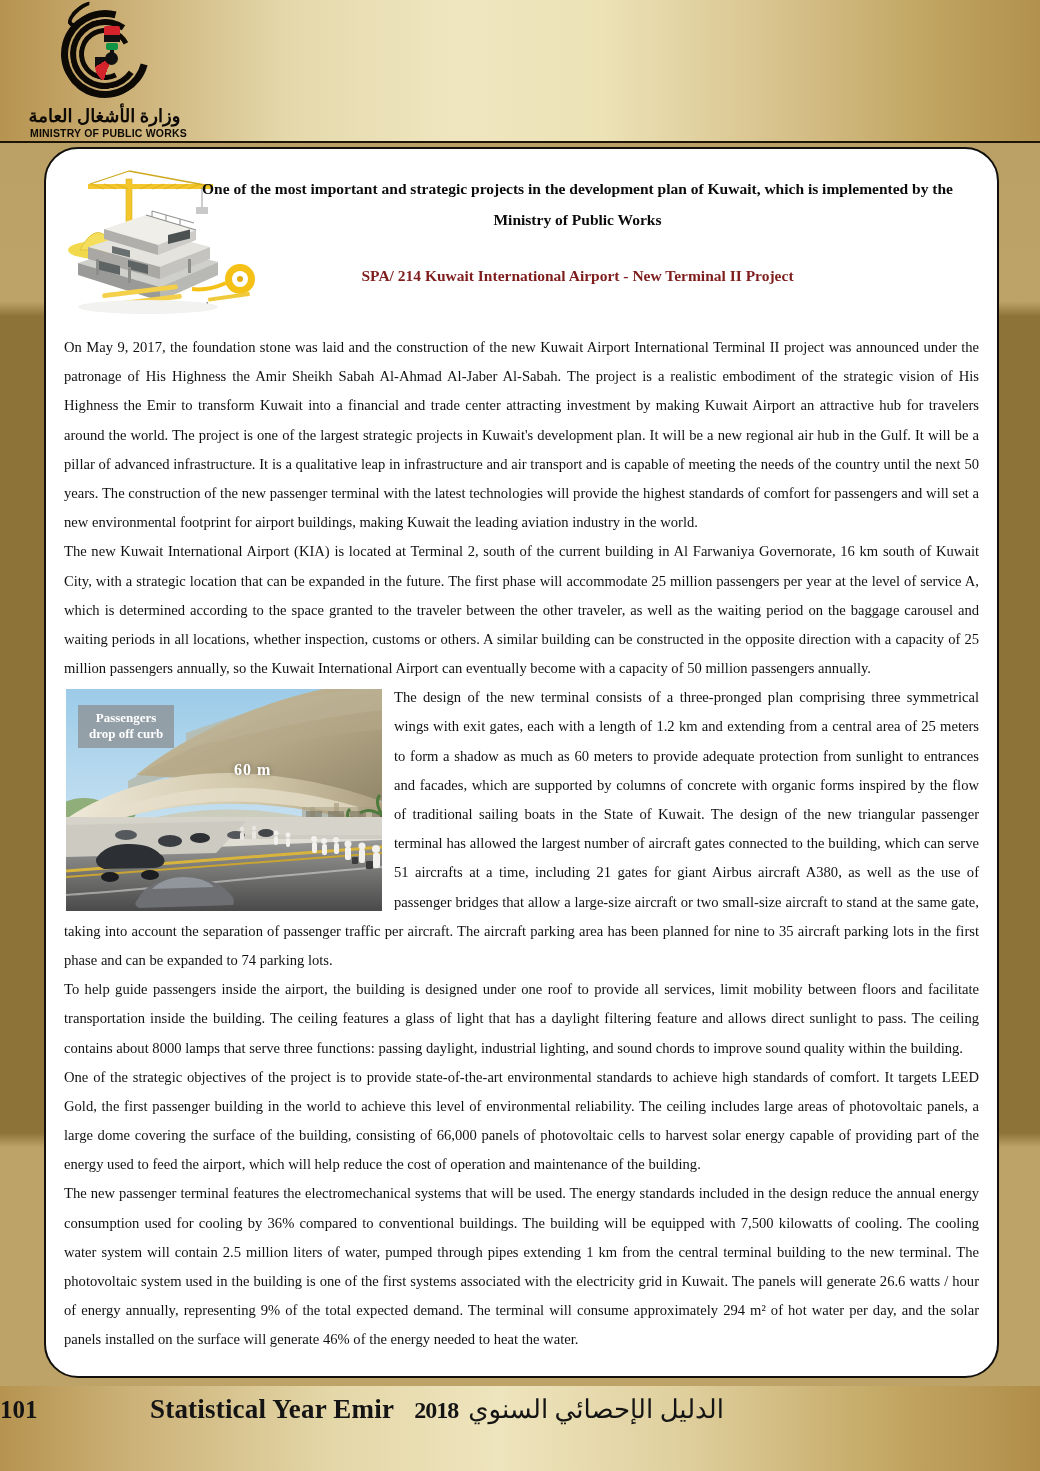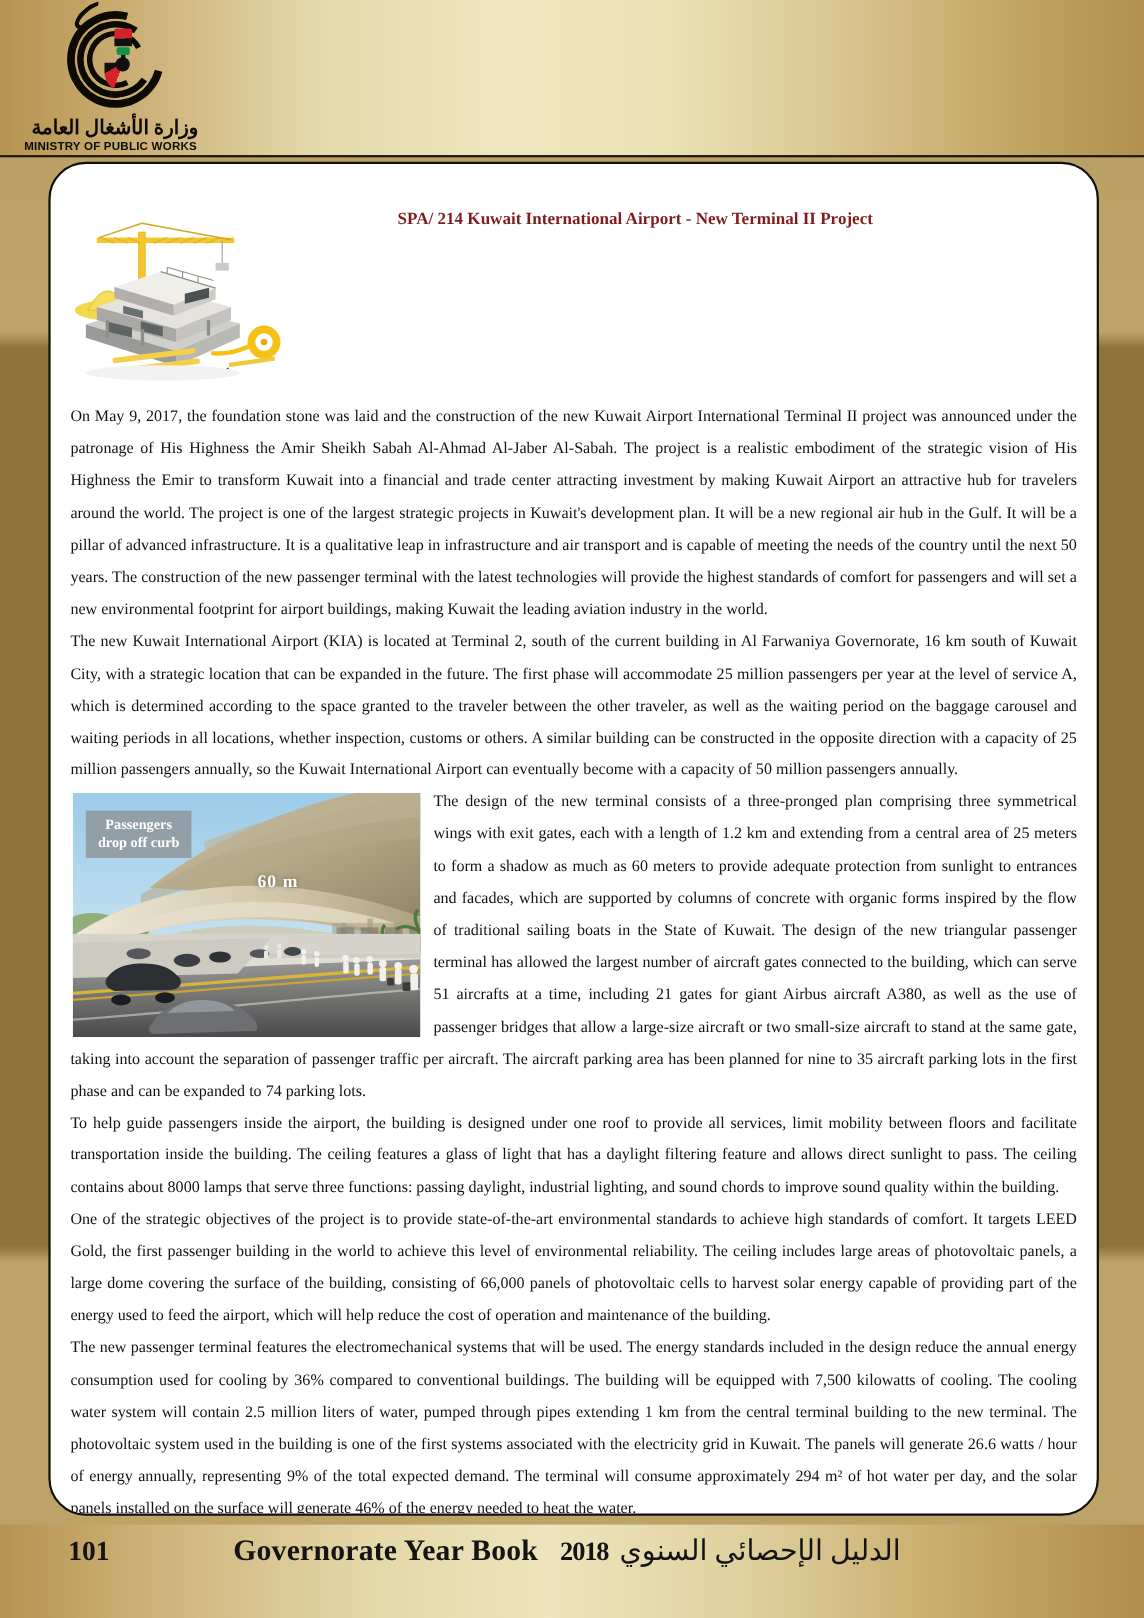--- a/index.html
+++ b/index.html
@@ -100,21 +100,21 @@
   .logo-ar {
     text-align: center;
     font-size: 18px;
     font-weight: 700;
     color: #0d0a05;
     direction: rtl;
     letter-spacing: 1px;
     margin-top: 1px;
   }
   .logo-en {
-    text-align: left;
+    text-align: right;
     font-family: "Liberation Sans", sans-serif;
     font-size: 10.5px;
     font-weight: 700;
     color: #0d0a05;
     letter-spacing: 0.2px;
   }
 
   .header-titles {
     position: absolute;
     left: 190px;
@@ -251,21 +251,20 @@
     height: 85px;
     z-index: 5;
     background: linear-gradient(to right,
       #b6934f 0%, #cbb076 12%, #e4d7a8 32%,
       #eee4bd 48%, #dfcf9d 66%, #c3a662 86%, #b08e4a 100%);
   }
   .footer-row {
     display: flex;
     align-items: baseline;
     height: 100%;
-    padding-left: 62px;
     padding-top: 8px;
   }
   .page-num {
     font-size: 25px;
     font-weight: 700;
     color: #141414;
     width: 150px;
   }
   .footer-en {
     font-size: 27px;
@@ -379,20 +378,21 @@
           <rect x="140" y="128" width="42" height="4" rx="1" fill="#f0c93a" transform="rotate(-8 160 130)"></rect>
           <polygon points="139,132 132,136 140,137" fill="#333" transform="rotate(-8 160 130)"></polygon>
 
           <rect x="34" y="122" width="76" height="5" rx="2" fill="#f3cf4a" transform="rotate(-7 70 124)"></rect>
           <rect x="44" y="132" width="70" height="5" rx="2" fill="#f3cf4a" transform="rotate(-7 70 134)"></rect>
 
           <ellipse cx="80" cy="140" rx="70" ry="7" fill="#f2f2f0"></ellipse>
         </svg>
       </div>
 
+      <div class="intro-text">One of the most important and strategic projects in the development plan of Kuwait, which is implemented by the Ministry of Public Works</div>
       <div class="project-title">SPA/ 214 Kuwait International Airport - New Terminal II Project</div>
     </div>
 
     <div class="body-text">
       <p>On May 9, 2017, the foundation stone was laid and the construction of the new Kuwait Airport International Terminal II project was announced under the patronage of His Highness the Amir Sheikh Sabah Al-Ahmad Al-Jaber Al-Sabah. The project is a realistic embodiment of the strategic vision of His Highness the Emir to transform Kuwait into a financial and trade center attracting investment by making Kuwait Airport an attractive hub for travelers around the world. The project is one of the largest strategic projects in Kuwait's development plan. It will be a new regional air hub in the Gulf. It will be a pillar of advanced infrastructure. It is a qualitative leap in infrastructure and air transport and is capable of meeting the needs of the country until the next 50 years. The construction of the new passenger terminal with the latest technologies will provide the highest standards of comfort for passengers and will set a new environmental footprint for airport buildings, making Kuwait the leading aviation industry in the world.</p>
       <p>The new Kuwait International Airport (KIA) is located at Terminal 2, south of the current building in Al Farwaniya Governorate, 16 km south of Kuwait City, with a strategic location that can be expanded in the future. The first phase will accommodate 25 million passengers per year at the level of service A, which is determined according to the space granted to the traveler between the other traveler, as well as the waiting period on the baggage carousel and waiting periods in all locations, whether inspection, customs or others. A similar building can be constructed in the opposite direction with a capacity of 25 million passengers annually, so the Kuwait International Airport can eventually become with a capacity of 50 million passengers annually.</p>
 
       <div class="float-wrap">
         <div class="airport-img">
           <svg viewBox="0 0 342 222" width="342" height="222" preserveAspectRatio="none">
@@ -529,17 +529,17 @@
       <p>One of the strategic objectives of the project is to provide state-of-the-art environmental standards to achieve high standards of comfort. It targets LEED Gold, the first passenger building in the world to achieve this level of environmental reliability. The ceiling includes large areas of photovoltaic panels, a large dome covering the surface of the building, consisting of 66,000 panels of photovoltaic cells to harvest solar energy capable of providing part of the energy used to feed the airport, which will help reduce the cost of operation and maintenance of the building.</p>
       <p>The new passenger terminal features the electromechanical systems that will be used. The energy standards included in the design reduce the annual energy consumption used for cooling by 36% compared to conventional buildings. The building will be equipped with 7,500 kilowatts of cooling. The cooling water system will contain 2.5 million liters of water, pumped through pipes extending 1 km from the central terminal building to the new terminal. The photovoltaic system used in the building is one of the first systems associated with the electricity grid in Kuwait. The panels will generate 26.6 watts / hour of energy annually, representing 9% of the total expected demand. The terminal will consume approximately 294 m² of hot water per day, and the solar panels installed on the surface will generate 46% of the energy needed to heat the water.</p>
     </div>
 
   </div>
 </div>
 
 <div class="footer">
   <div class="footer-row">
     <div class="page-num">101</div>
-    <div class="footer-en">Governorate Year Book</div>
+    <div class="footer-en">Statistical Year Emir</div>
     <div class="footer-year">2018</div>
     <div class="footer-ar">الدليل الإحصائي السنوي</div>
   </div>
 </div>
 
 </body></html>

